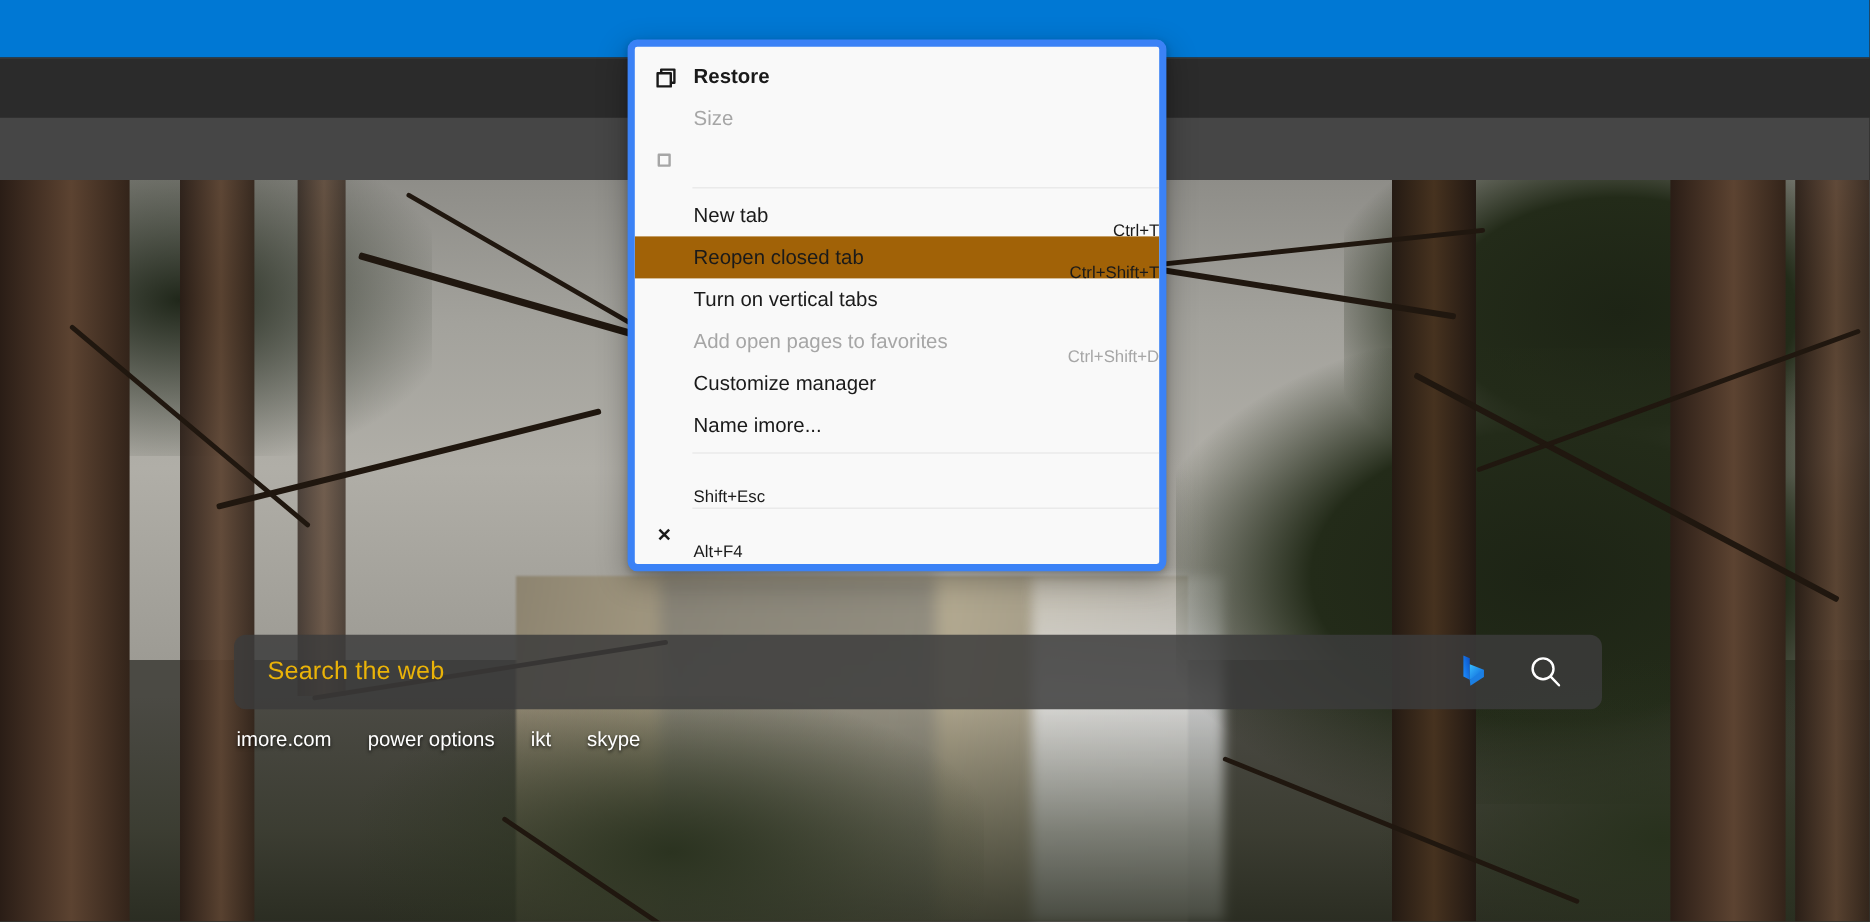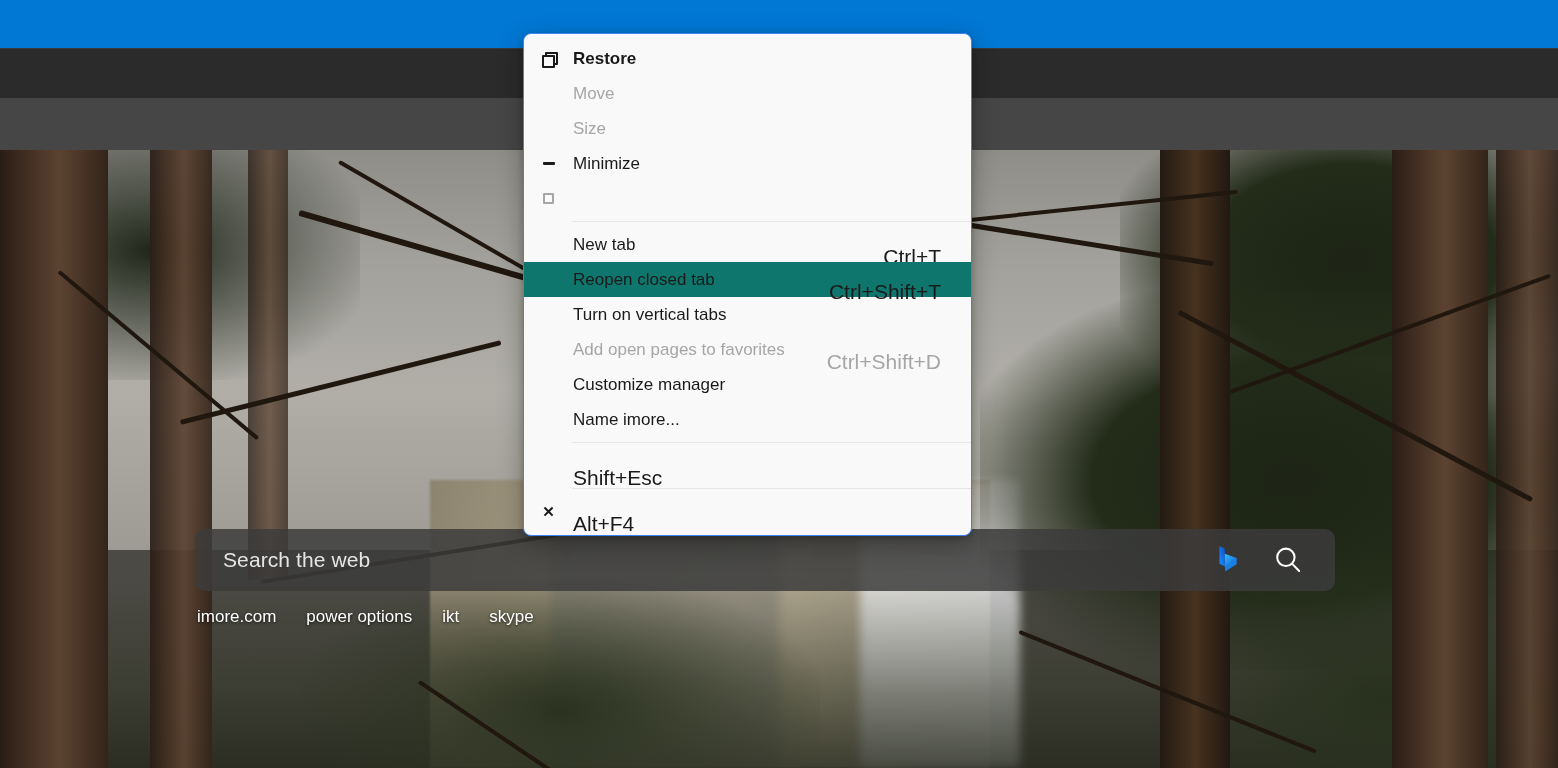--- a/index.html
+++ b/index.html
@@ -99,67 +99,67 @@
 
   
   .searchbox {
     position:absolute; left:195px; top:379px; width:1140px; height:62px;
     background:rgba(60,60,60,.84);
     border-radius:10px;
     display:flex; align-items:center;
   }
   .search-input-ghost {
     flex:1; padding-left:28px;
-    font-size:21px; color:#e5e5e5;
+    font-size:21px; color:#eab308;
     letter-spacing:.1px;
     white-space:nowrap; overflow:hidden;
   }
   .bing-icon { width:34px; height:34px; margin-right:26px; flex:none; }
   .mag-icon  { width:34px; height:34px; margin-right:30px; flex:none; }
 
   .quicklinks {
     position:absolute; left:197px; top:457px;
     display:flex; align-items:center; gap:30px;
     font-size:17px; color:#ffffff;
     text-shadow:0 1px 3px rgba(0,0,0,.75);
     white-space:nowrap;
   }
   .quicklinks span { cursor:pointer; }
 
   
   #window-context-menu {
     position:absolute; left:523px; top:33px; width:449px;
     background:#f9f9f9;
-    border:1px solid #3b82f6;
+    border:6px solid #3b82f6;
     border-radius:8px;
     box-shadow:0 8px 26px rgba(0,0,0,.30), 0 2px 6px rgba(0,0,0,.18);
     padding:7px 0 6px 0;
     overflow:hidden;
   }
   .menu-item {
     position:relative;
     height:35px;
     display:flex; align-items:center;
     font-size:17px;
     color:#1a1a1a;
     cursor:default;
     white-space:nowrap;
   }
   .menu-item .mi-icon {
     width:49px; flex:none;
     display:flex; align-items:center; justify-content:center;
   }
   .menu-item .mi-label { flex:1; }
   .menu-item .mi-accel {
-    padding-right:30px; font-size:21px; color:#1a1a1a;margin-top:25px;
+    font-size:14px; color:#1a1a1a;margin-top:25px;
   }
   .menu-item.bold .mi-label { font-weight:bold; }
   .menu-item.disabled .mi-label,
   .menu-item.disabled .mi-accel { color:#a6a6a6; }
-  .menu-item.highlight { background:#0f766e; }
+  .menu-item.highlight { background:#a16207; }
 
   .menu-sep {
     height:1px; background:#e6e6e6;
     margin:5px 0 5px 48px;
   }
 
   
   .glyph-restore { position:relative; width:13px; height:13px; }
   .glyph-restore::before{
     content:""; position:absolute; left:3px; top:0; width:9px; height:9px;
@@ -254,39 +254,27 @@
   <div id="window-context-menu">
 
     <div class="menu-item bold">
       <span class="mi-icon">
           <span class="glyph-restore"></span>
         </span>
       <span class="mi-label">Restore</span>
       <span class="mi-accel"></span>
     </div>
 
+
     <div class="menu-item disabled">
       <span class="mi-icon"></span>
-      <span class="mi-label">Move</span>
-      <span class="mi-accel"></span>
-    </div>
-
-    <div class="menu-item disabled">
-      <span class="mi-icon"></span>
       <span class="mi-label">Size</span>
       <span class="mi-accel"></span>
     </div>
 
-    <div class="menu-item">
-      <span class="mi-icon">
-          <span class="glyph-minimize"></span>
-        </span>
-      <span class="mi-label">Minimize</span>
-      <span class="mi-accel"></span>
-    </div>
 
     <div class="menu-item disabled">
       <span class="mi-icon">
           <span class="glyph-maximize"></span>
         </span>
       <span class="mi-accel"></span>
     </div>
 
     <div class="menu-sep"></div>
 

